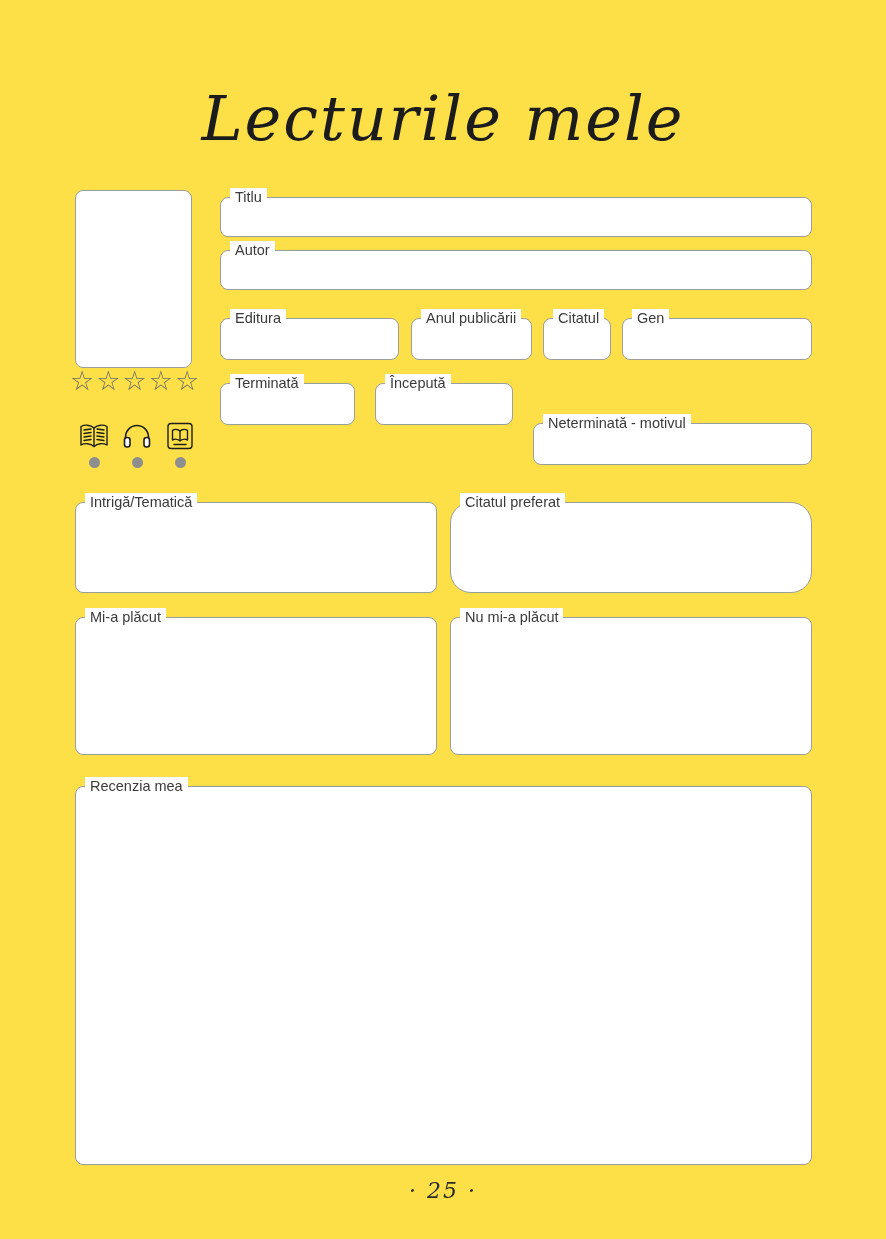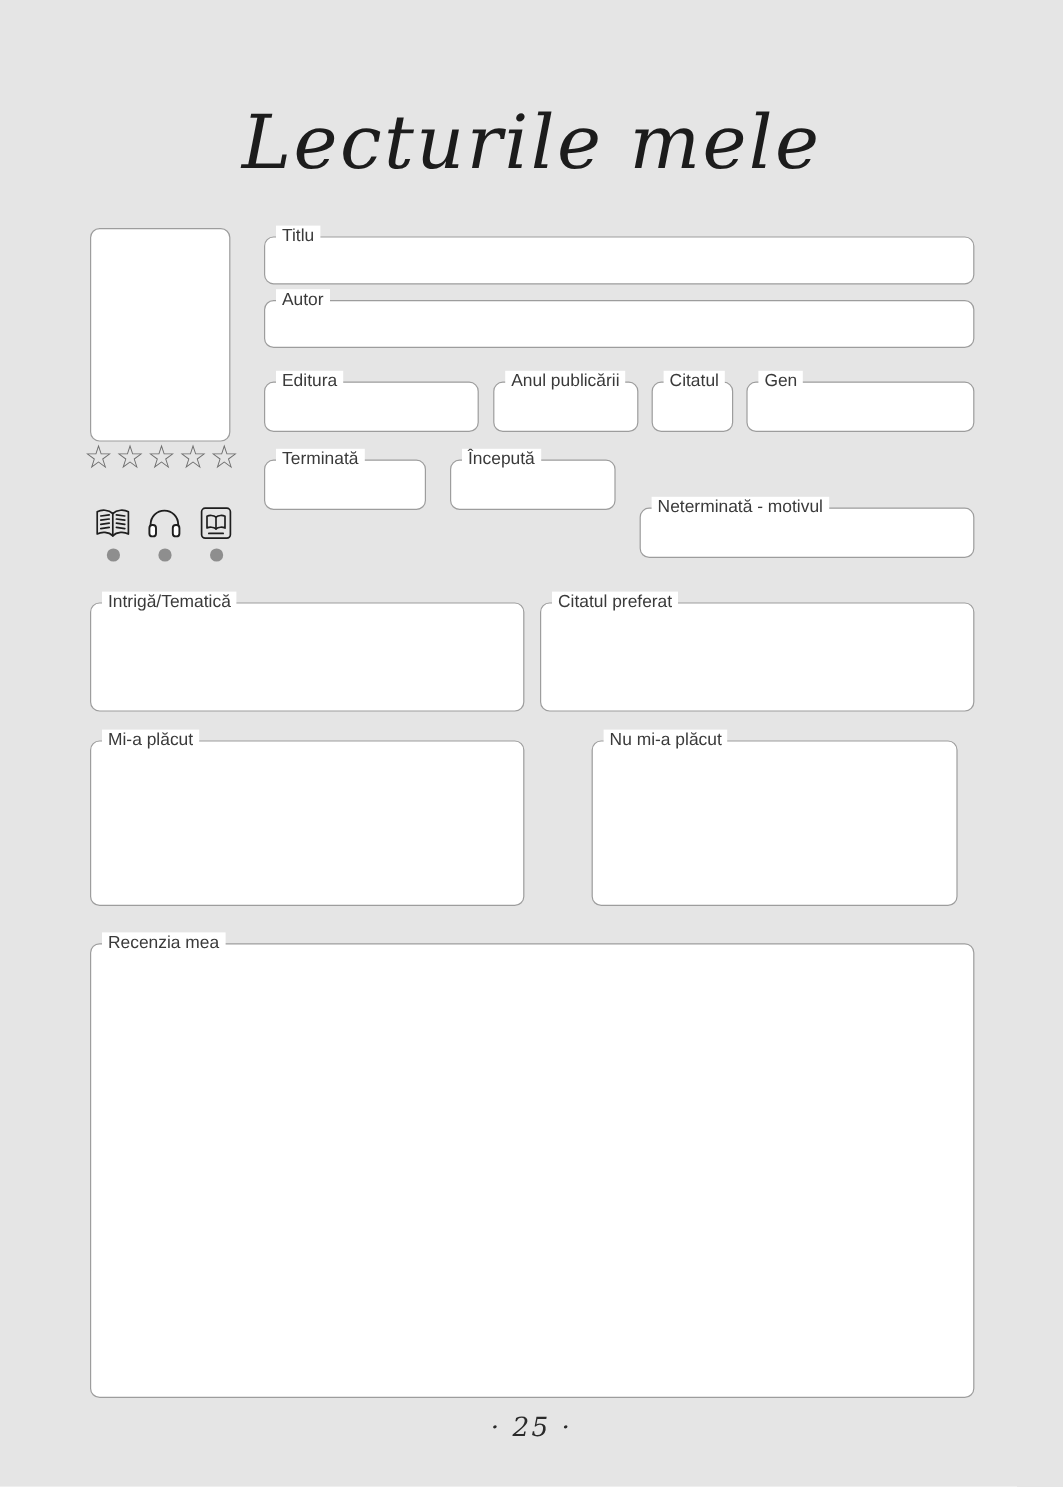--- a/index.html
+++ b/index.html
@@ -2,21 +2,21 @@
 <html><head>
 <meta charset="utf-8">
 <style>
   * { margin: 0; padding: 0; box-sizing: border-box; }
   html, body { background: #ffffff; }
   body { font-family: "Liberation Sans", sans-serif; }
   .page {
     position: relative;
     width: 886px;
     height: 1239px;
-    background: #e5e5e5;
+    background: #fde047;
     overflow: hidden;
   }
   .page-title {
     position: absolute;
     top: 82px;
     left: 0;
     width: 100%;
     text-align: center;
     font-family: "DejaVu Serif", serif;
     font-style: italic;
@@ -107,23 +107,23 @@
   #f-titlu        { left:220px; top:197px; width:592px; height:40px; }
   #f-autor        { left:220px; top:250px; width:592px; height:40px; }
   #f-editura      { left:220px; top:318px; width:179px; height:42px; }
   #f-anul         { left:411px; top:318px; width:121px; height:42px; }
   #f-pagini       { left:543px; top:318px; width:68px;  height:42px; }
   #f-gen          { left:622px; top:318px; width:190px; height:42px; }
   #f-inceputa     { left:220px; top:383px; width:135px; height:42px; }
   #f-terminata    { left:375px; top:383px; width:138px; height:42px; }
   #f-neterminata  { left:533px; top:383px; width:279px; height:42px;margin-top:40px; }
   #f-intriga      { left:75px;  top:502px; width:362px; height:91px; }
-  #f-citat        { left:450px; top:502px; width:362px; height:91px; }
+  #f-citat        { left:450px; top:502px; width:362px; height:91px;border-radius:21px; }
   #f-placut       { left:75px;  top:617px; width:362px; height:138px; }
-  #f-nuplacut     { left:450px; top:617px; width:305px; height:138px;margin-left:43px; }
+  #f-nuplacut     { left:450px; top:617px; width:362px; height:138px; }
   #f-recenzia     { left:75px;  top:786px; width:737px; height:379px; }
 </style>
 </head>
 <body>
 
 <div class="page">
 
   <div class="page-title">Lecturile mele</div>
 
   <div class="cover"></div>

